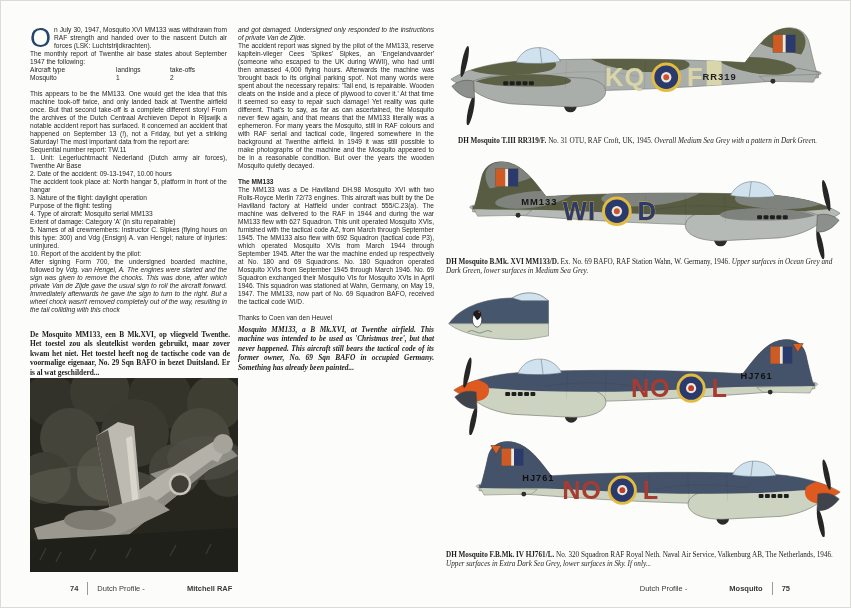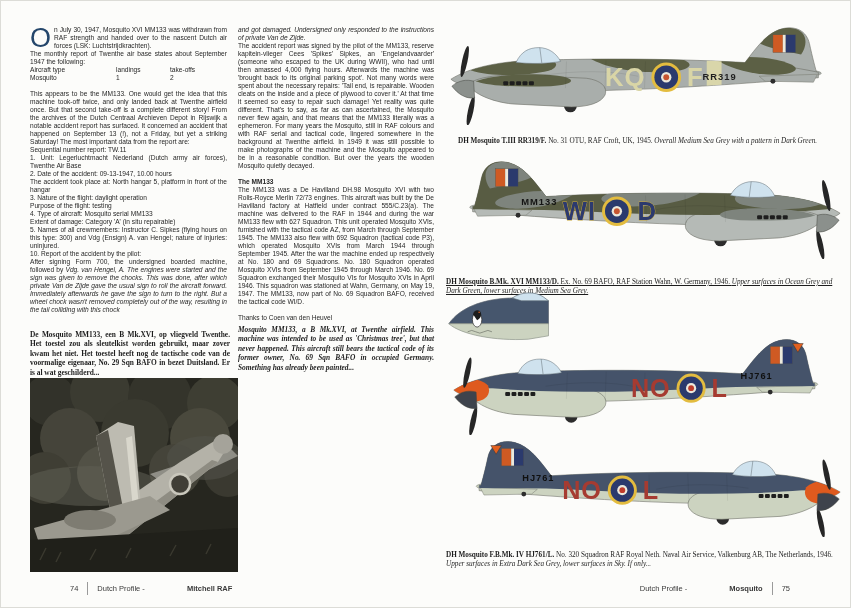--- a/index.html
+++ b/index.html
@@ -22,21 +22,21 @@
   .pcap{position:absolute;left:446px;width:402px;font-family:"Liberation Serif",serif;
     font-size:7.2px;line-height:9.4px;color:#1d1d1d;}
   .pcap b{font-weight:bold;font-style:normal;}
   .pcap i{font-style:italic;}
   .profile{position:absolute;}
   .profile svg{display:block;width:100%;height:auto;}
   .inset{position:absolute;left:447px;top:290px;width:102px;height:62px;}
   .photo{position:absolute;left:30px;top:378px;width:208px;height:194px;}
   .footer{position:absolute;display:flex;align-items:center;font-size:7.5px;color:#3a3a3a;}
   .fdiv{width:1px;height:13px;background:#9a9a9a;margin:0 9px;}
-  .pagenum{font-weight:normal;text-align:right;}
+  .pagenum{font-weight:bold;text-align:right;}
   .fbrand b{font-weight:bold;margin-left:40px;}
 </style>
 </head>
 <body>
 
 <div class="spread">
 
   <div>
     <div id="col1" class="col" style="left:30px;top:26px;width:197px;">
         <p><span class="dropcap">O</span><span>n July 30, 1947, Mosquito XVI MM133 was withdrawn from RAF strength and handed over to the nascent Dutch air forces (LSK: Luchtstrijdkrachten).</span></p>
@@ -228,21 +228,21 @@
             <circle cx="352" cy="124" r="30" fill="#e3bc3f"></circle>
             <circle cx="352" cy="124" r="24" fill="#2b3a6d"></circle>
             <circle cx="352" cy="124" r="10.5" fill="#ece9dc"></circle>
             <circle cx="352" cy="124" r="6" fill="#c75531"></circle>
           </g>
           <text x="310" y="142" text-anchor="end" font-family="Liberation Sans, sans-serif" font-weight="bold" font-size="52" letter-spacing="2" fill="#2c3a6e" stroke="#c9a93f" stroke-width="1.6" paint-order="stroke">WI</text>
           <text x="394" y="142" text-anchor="start" font-family="Liberation Sans, sans-serif" font-weight="bold" font-size="52" letter-spacing="2" fill="#2c3a6e" stroke="#c9a93f" stroke-width="1.6" paint-order="stroke">D</text>
           <text x="195" y="112" text-anchor="middle" font-family="Liberation Sans, sans-serif" font-weight="bold" font-size="19" letter-spacing="2" fill="#141414">MM133</text>
         </svg>
       </div>
-    <div class="pcap" style="top:278px;text-decoration:underline;">
+    <div class="pcap" style="top:258px;">
       <b>DH Mosquito B.Mk. XVI MM133/D.</b><span> Ex. No. 69 BAFO, RAF Station Wahn, W. Germany, 1946. </span><i>Upper surfaces in Ocean Grey and Dark Green, lower surfaces in Medium Sea Grey.</i>
     </div>
 
     <svg class="inset" viewBox="0 0 150 92">
       <path d="M 2 50 C 20 24 60 10 110 12 L 150 16 L 150 50 Z" fill="#46566d" stroke="#5d6570" stroke-width="1"></path>
       <path d="M 2 50 C 20 66 70 76 120 73 L 150 68 L 150 50 Z" fill="#ccd3c0" stroke="#8b9288" stroke-width="1"></path>
       <path d="M 96 12 C 110 2 130 2 142 10 L 150 16 L 110 16 Z" fill="#cfe2ee" stroke="#5d6a74" stroke-width="1"></path>
       <g>
         <ellipse cx="44" cy="44" rx="7" ry="11" fill="#ffffff" stroke="#222222" stroke-width="1"></ellipse>
         <path d="M 38 36 C 39 28 50 28 50 36 C 50 41 47 43 44 45 Z" fill="#1d1d1d"></path>

